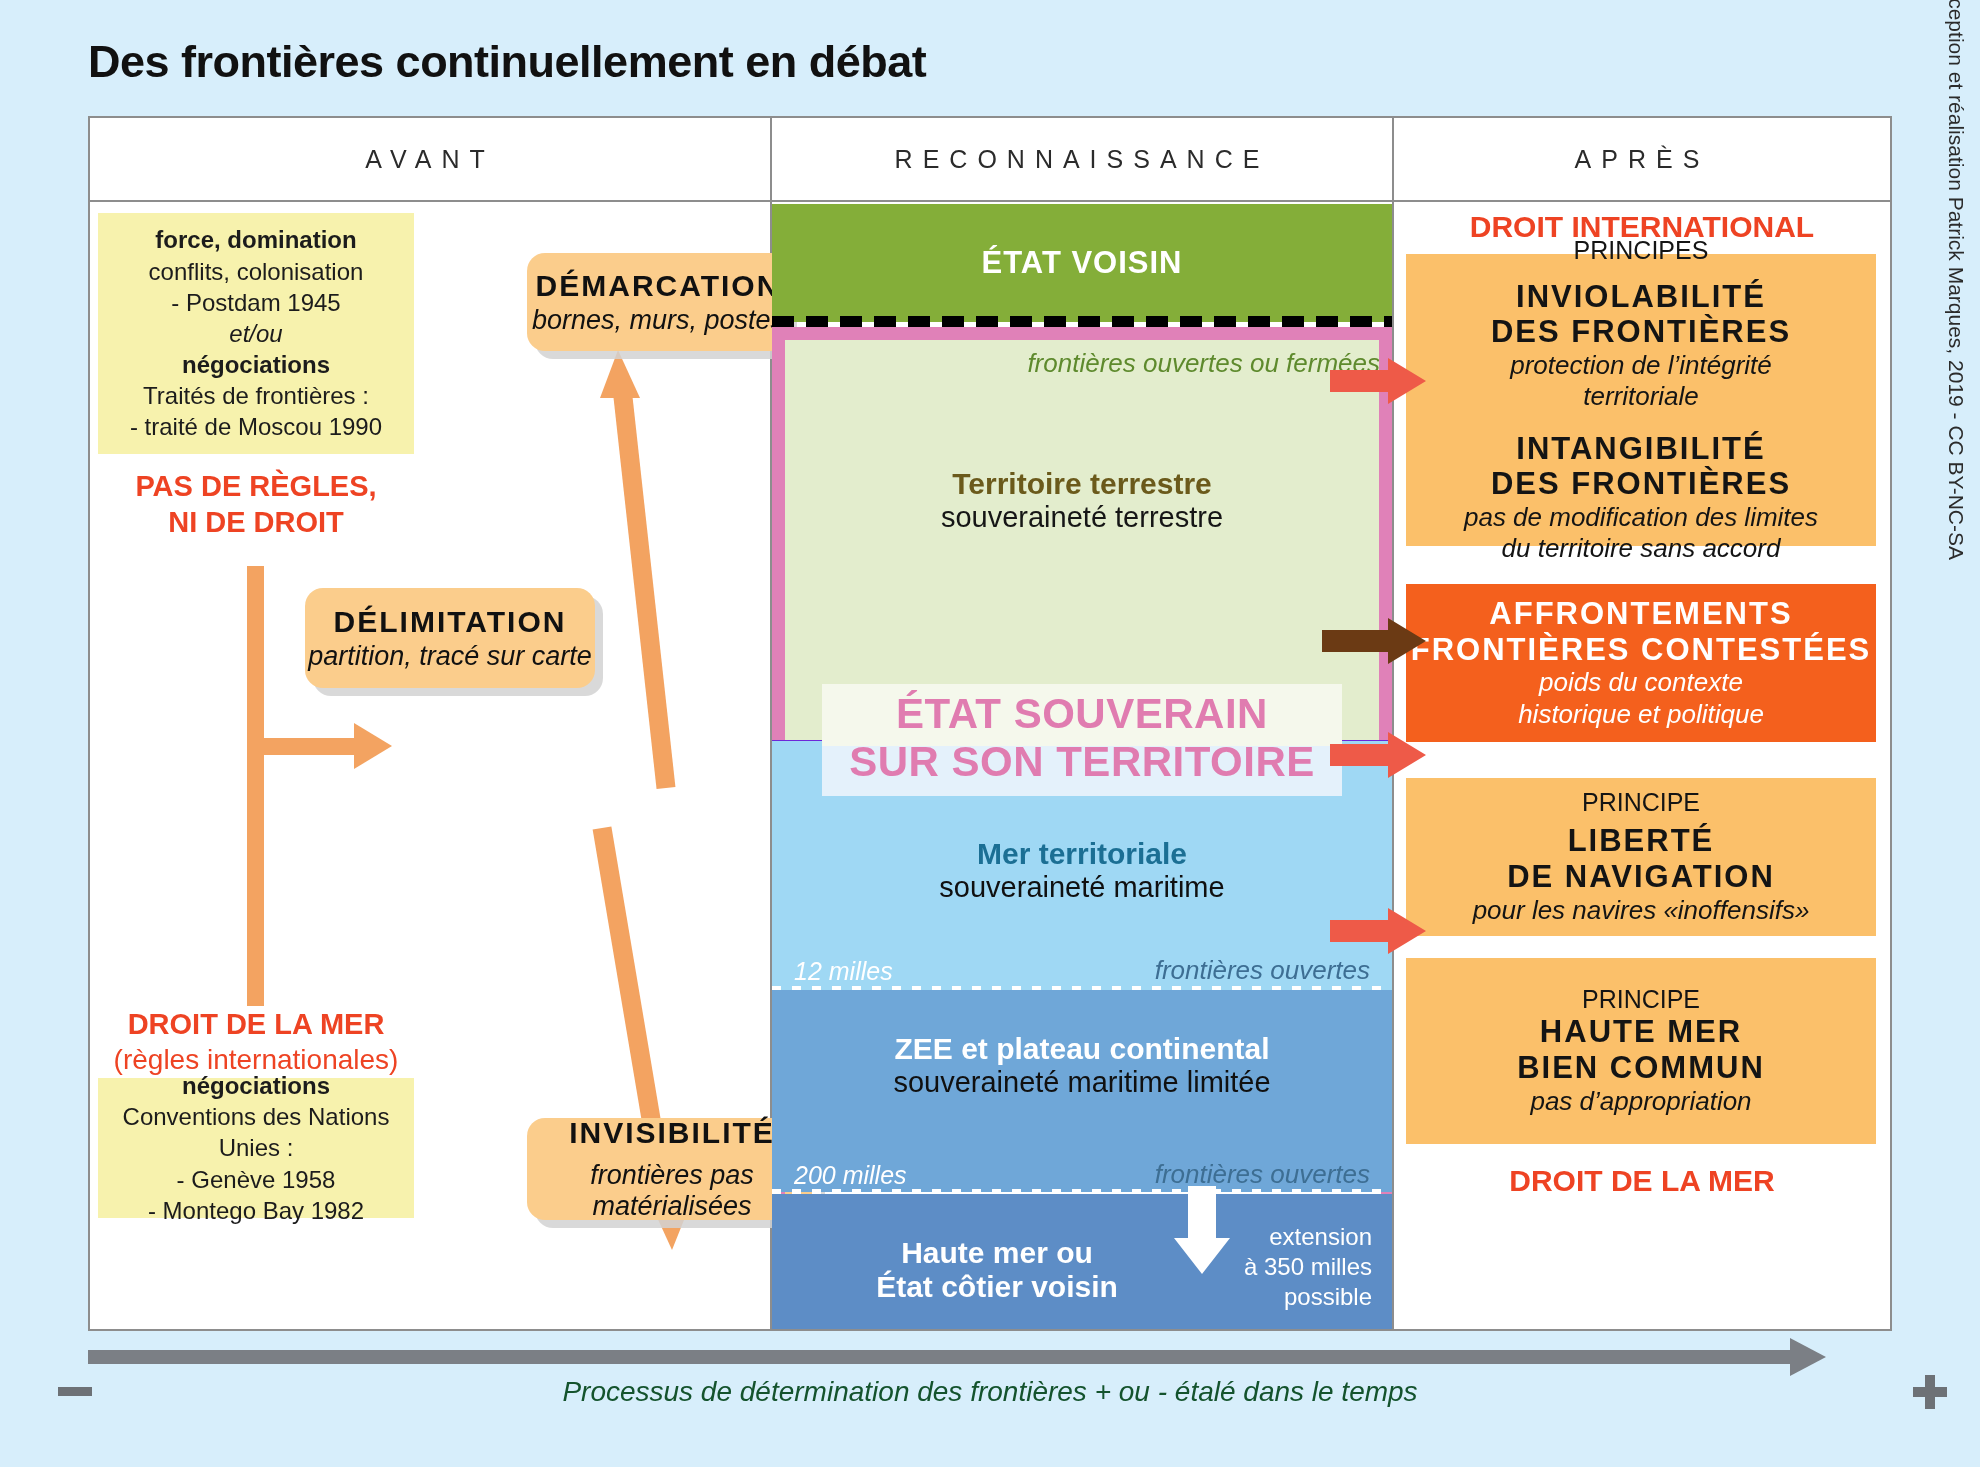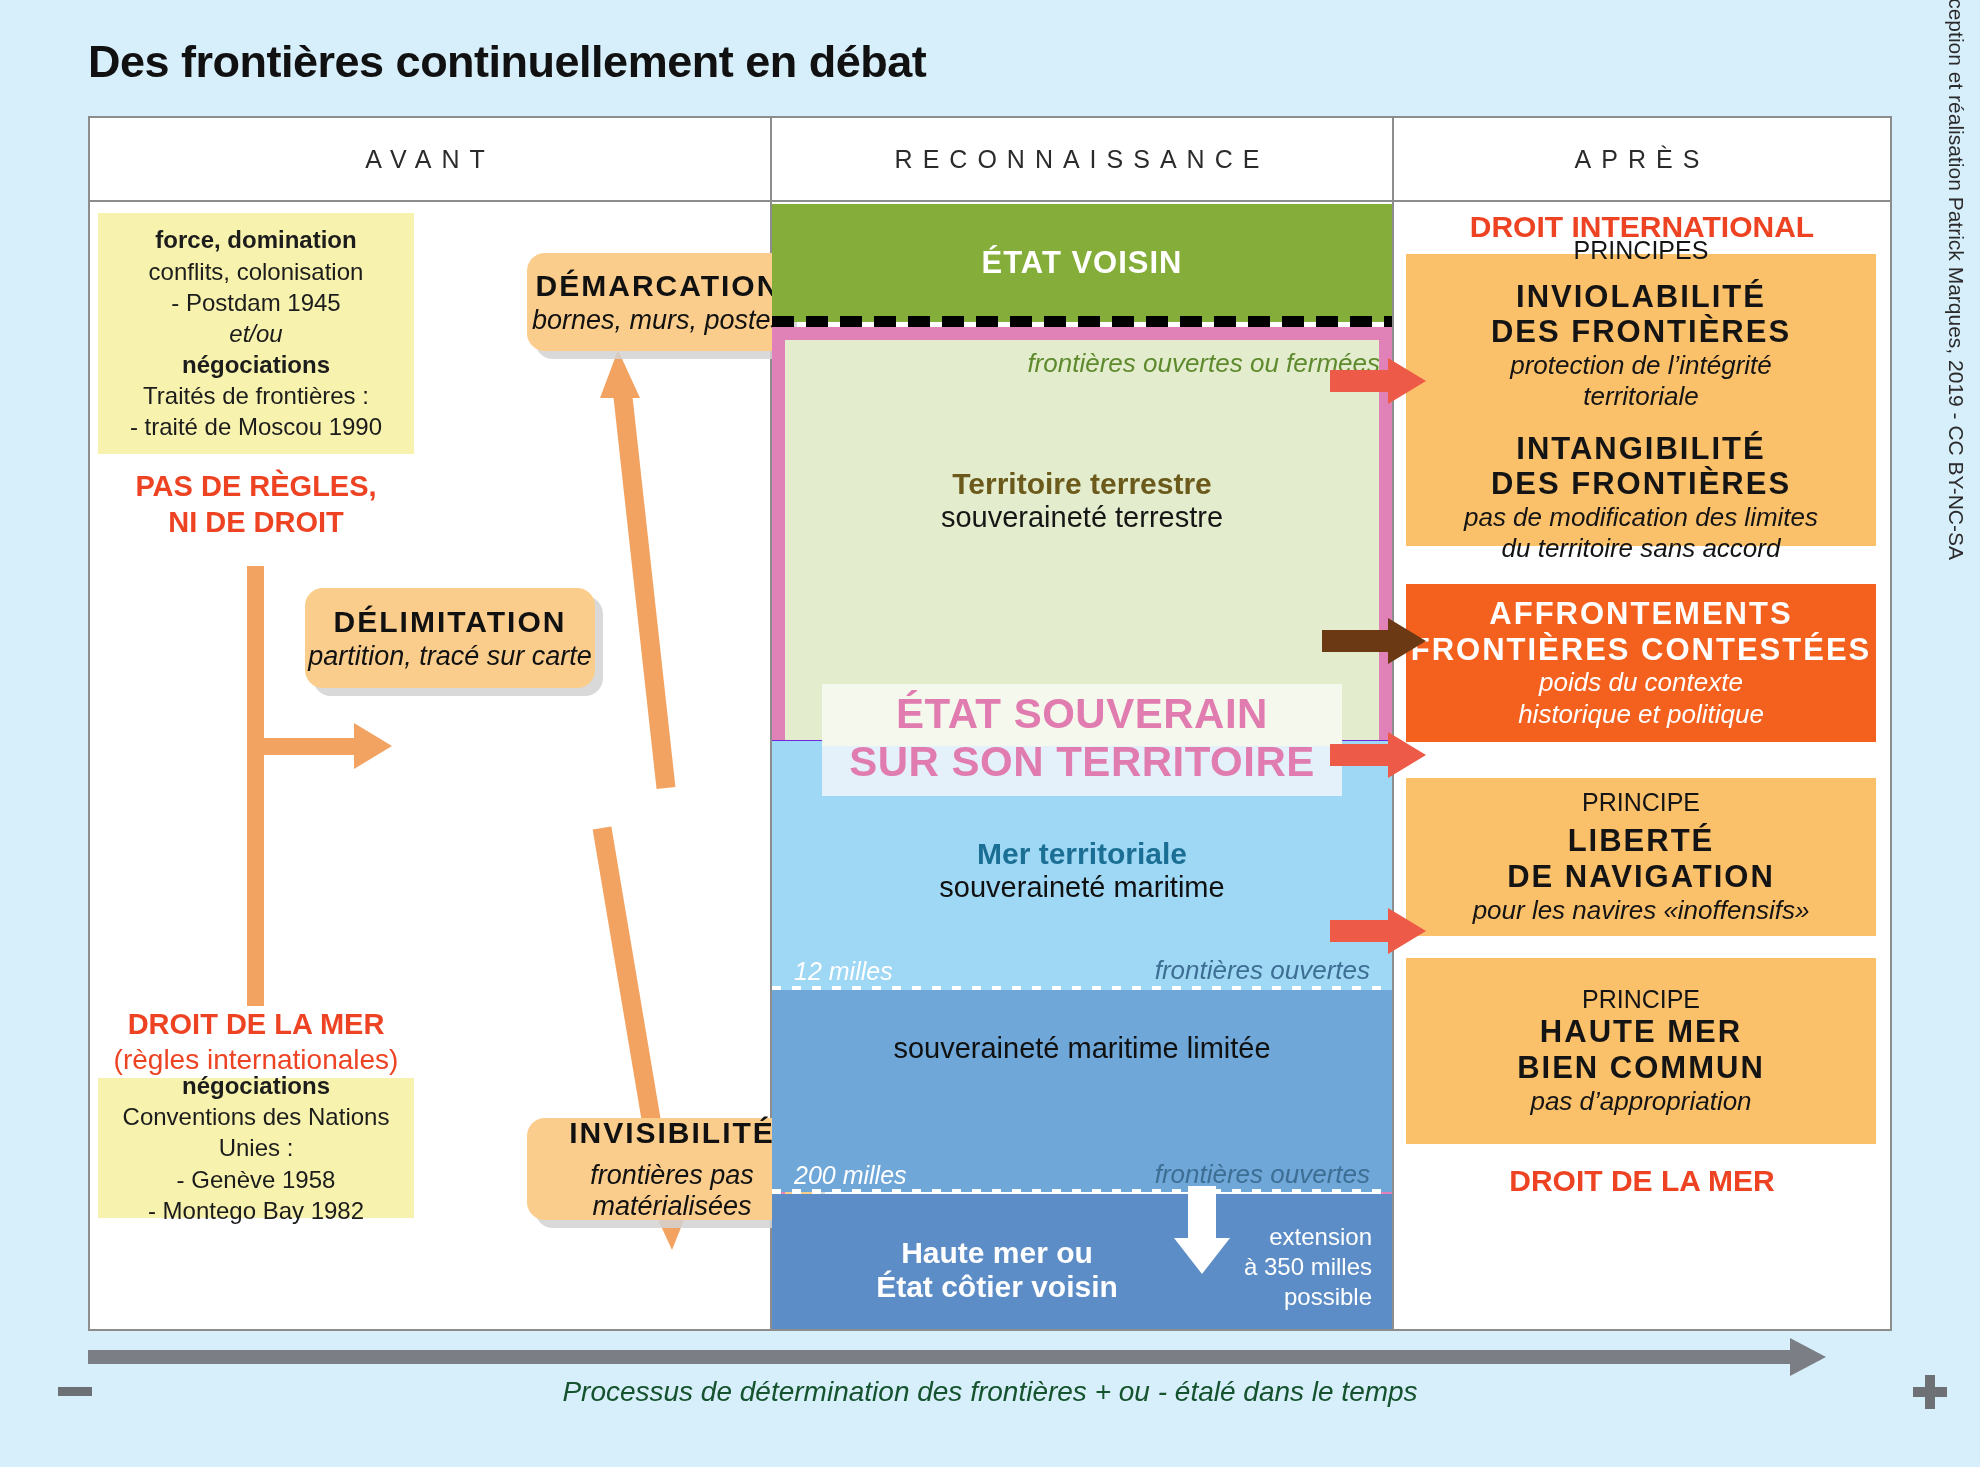--- a/index.html
+++ b/index.html
@@ -207,20 +207,21 @@
     <div style="position:absolute;left:50px;top:480px;width:520px;padding:6px 0 10px 0;
                 background:linear-gradient(to bottom,#f5f8ec 0 55%,#e4f1fb 55% 100%);text-align:center;">
       <div style="font-size:42px;font-weight:bold;color:#e07cb0;letter-spacing:0.5px;">ÉTAT SOUVERAIN</div>
       <div style="font-size:42px;font-weight:bold;color:#e07cb0;letter-spacing:0.5px;">SUR SON TERRITOIRE</div>
     </div>
 
     <div class="dot-white" style="top:782px;"></div>
 
     <div class="layer lay-zee" style="top:786px;height:202px;">
       <div style="text-align:center;margin-top:42px;">
+        <div class="mid-title" style="font-size:30px;color:#ffffff;">ZEE et plateau continental</div>
         <div style="font-size:29px;color:#101010;">souveraineté maritime limitée</div>
       </div>
       <div style="position:absolute;left:22px;bottom:2px;" class="label-white-it">200 milles</div>
       <div style="position:absolute;right:22px;bottom:2px;color:#3d6e93;font-style:italic;font-size:26px;">frontières ouvertes</div>
     </div>
 
     <div class="dot-white" style="top:985px;"></div>
 
     <div class="layer lay-haute" style="top:990px;height:135px;">
       <div style="position:absolute;left:60px;top:42px;width:330px;text-align:center;">

